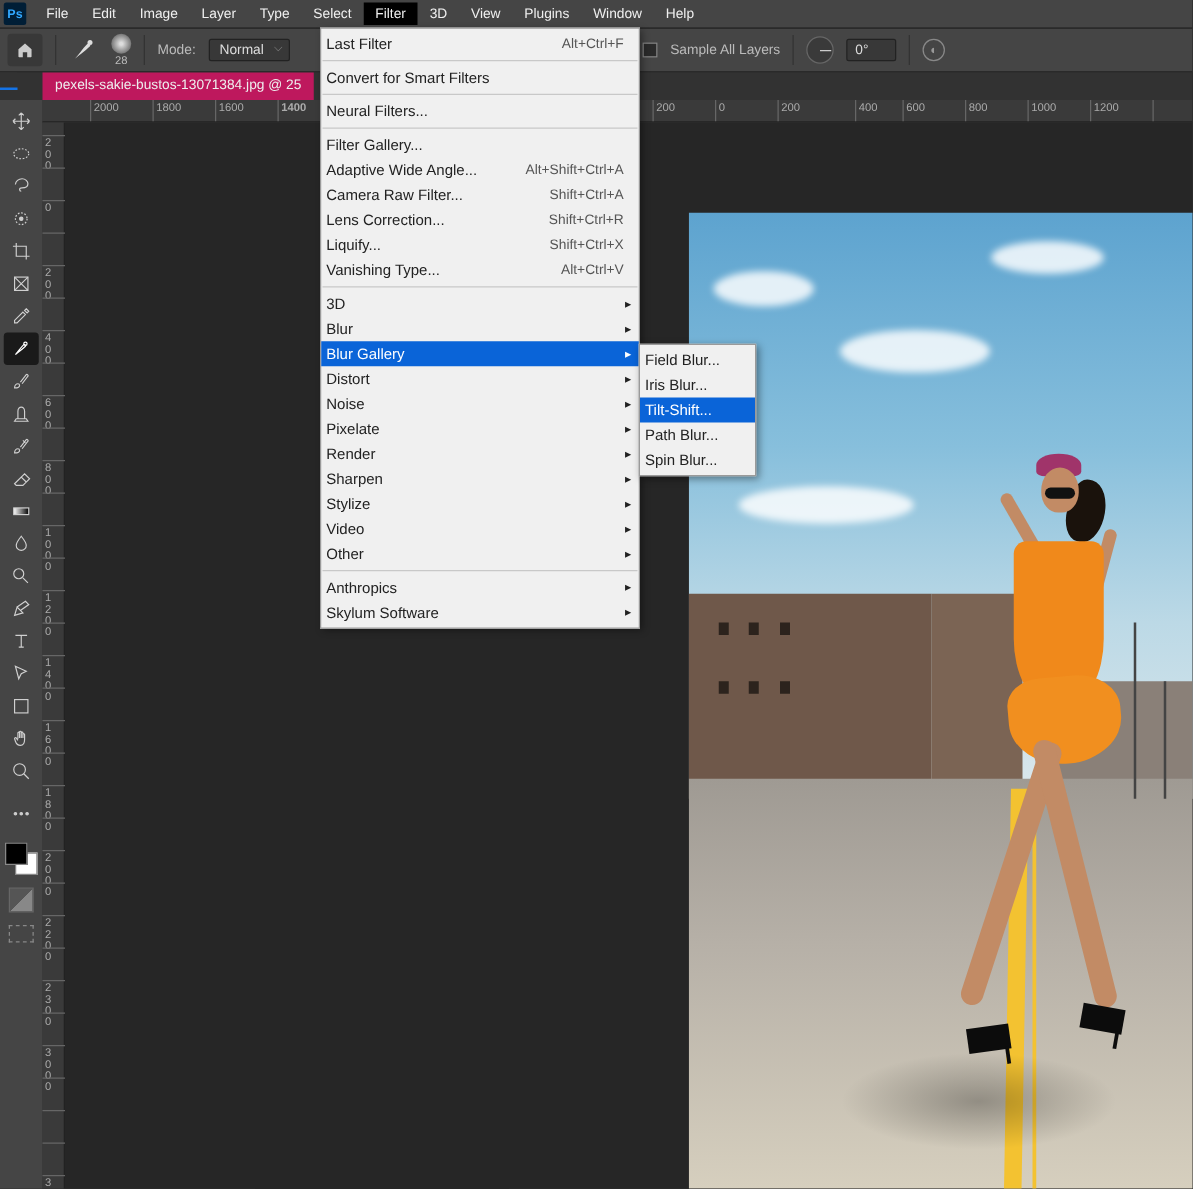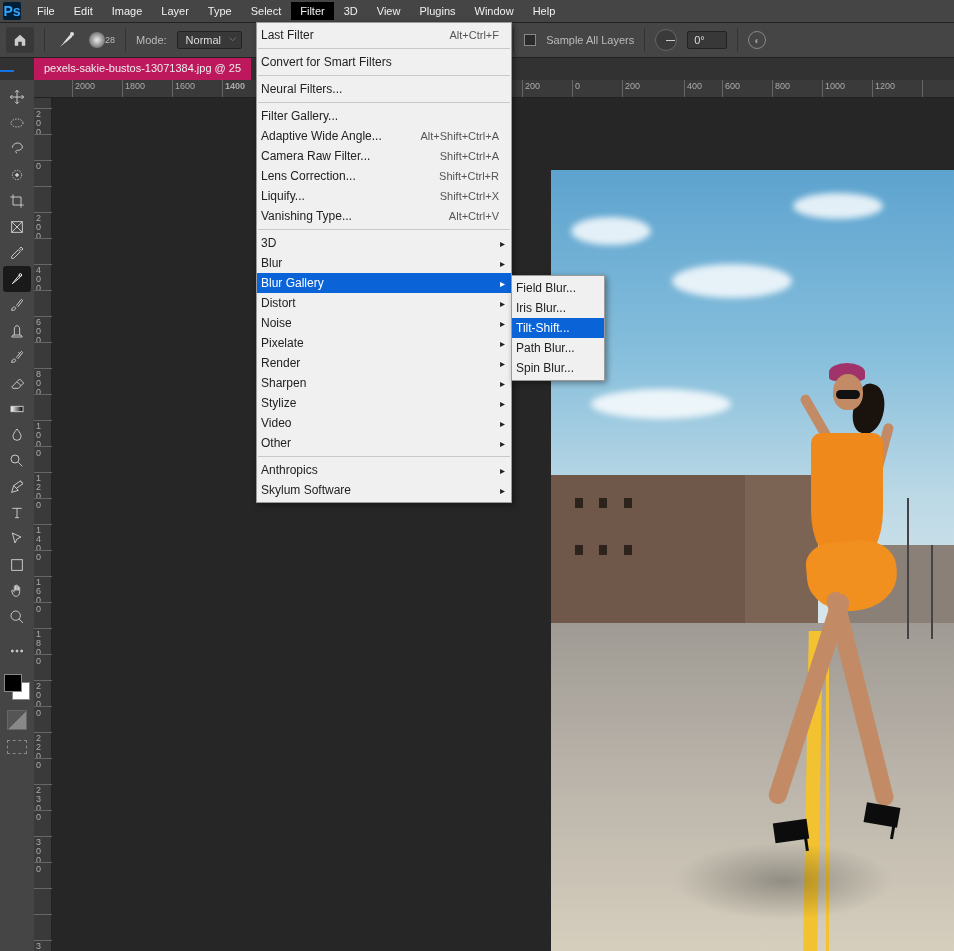--- a/index.html
+++ b/index.html
@@ -1,25 +1,25 @@
 <!DOCTYPE html>
 <html><head>
 <meta charset="utf-8">
 <style>
 *{margin:0;padding:0;box-sizing:border-box;font-family:"Segoe UI",Tahoma,sans-serif;user-select:none}
 body{background:#323232;width:954px;height:951px;overflow:hidden;color:#dcdcdc;font-size:11px;position:relative}
 .menubar{background:#454545;height:22px;display:flex;align-items:center;padding-left:3px;gap:1px}
-.ps-logo{width:18px;height:18px;background:#001e36;color:#31a8ff;font-size:14px;font-weight:bold;display:flex;align-items:center;justify-content:center;border-radius:2px;margin-right:6px}
+.ps-logo{width:18px;height:18px;background:#001e36;color:#31a8ff;font-size:10px;font-weight:bold;display:flex;align-items:center;justify-content:center;border-radius:2px;margin-right:6px}
 .menubar-item{padding:3px 9px;cursor:default;color:#f0f0f0}
 .menubar-item.active{background:#000000}
 .optbar{background:#454545;height:36px;border-top:1px solid #222;border-bottom:1px solid #222;display:flex;align-items:center;padding:0 6px;gap:10px}
 .home-btn{width:28px;height:26px;background:#383838;border-radius:3px;display:flex;align-items:center;justify-content:center}
 .home-btn svg{width:14px;height:14px;fill:#ccc}
 .brush-ico{width:24px;height:24px;display:flex;align-items:center;justify-content:center}
-.brush-prev{display:flex;flex-direction:row;align-items:center;font-size:9px;color:#bbb}
+.brush-prev{display:flex;flex-direction:column;align-items:center;font-size:9px;color:#bbb}
 .brush-dot{width:16px;height:16px;background:radial-gradient(circle,#ddd 10%,#666 80%,transparent);border-radius:50%}
 .opt-sep{width:1px;height:24px;background:#333}
 .opt-lbl{color:#bbb}
 .opt-select{background:#383838;border:1px solid #222;padding:2px 20px 2px 8px;color:#ddd;border-radius:2px;position:relative}
 .opt-select::after{content:"⌵";position:absolute;right:5px;top:1px;font-size:9px;color:#888}
 .opt-check{width:12px;height:12px;border:1px solid #888;background:#2a2a2a}
 .opt-angle{width:22px;height:22px;border:1px solid #666;border-radius:50%;position:relative;background:#3a3a3a}
 .opt-angle::after{content:"";position:absolute;width:9px;height:1px;background:#ccc;top:50%;left:50%}
 .opt-input{background:#383838;border:1px solid #222;padding:2px 6px;color:#ddd;border-radius:2px;width:40px}
 .opt-icon{width:18px;height:18px;border:1px solid #888;border-radius:50%;display:flex;align-items:center;justify-content:center;font-size:10px;color:#999}

